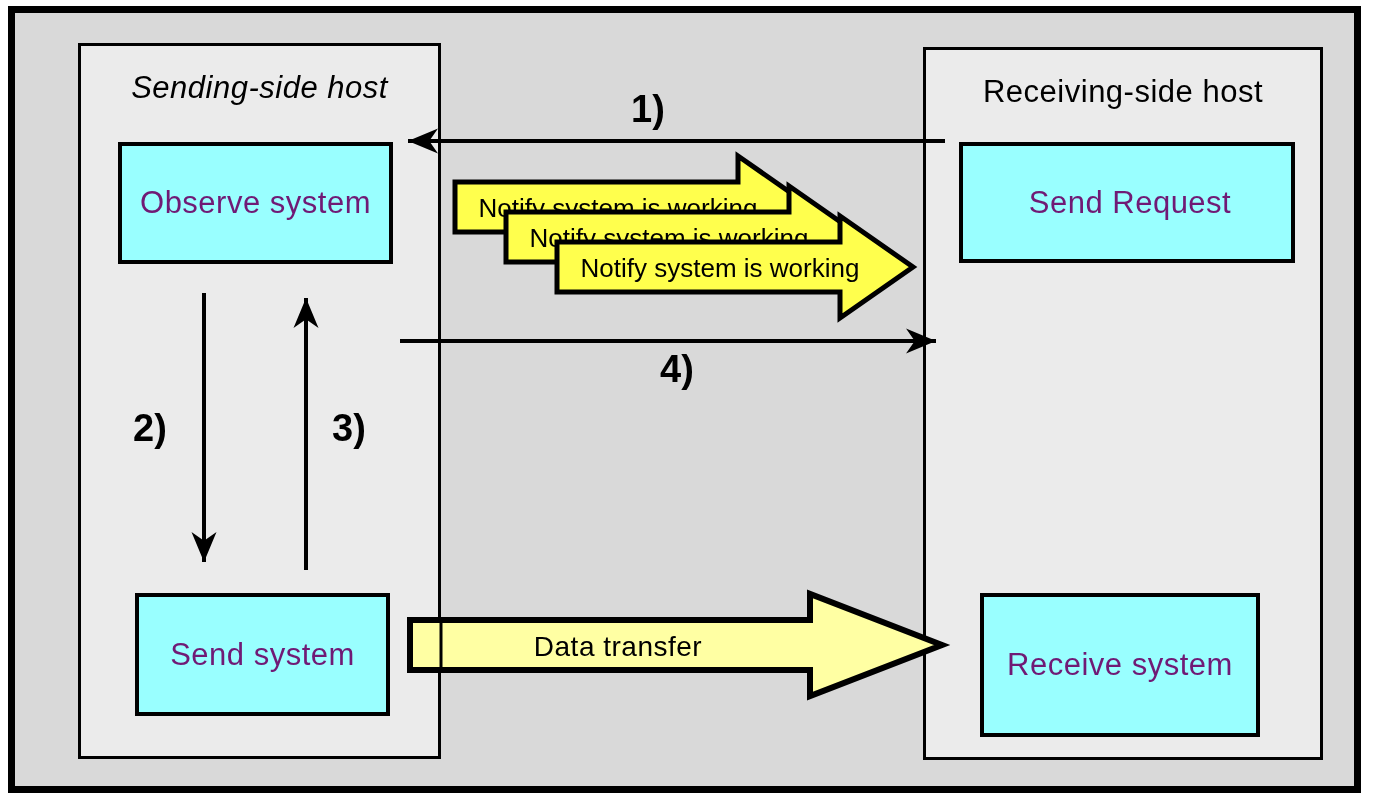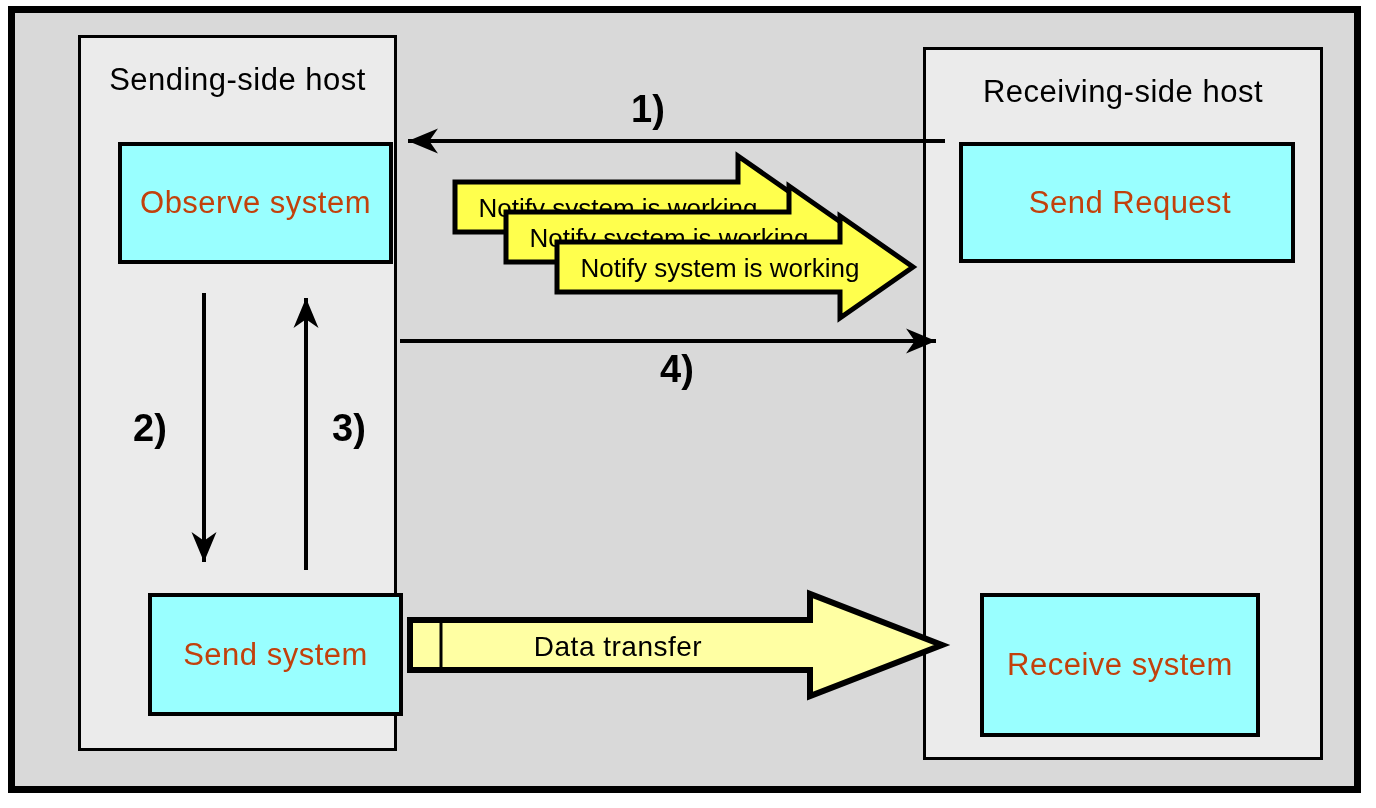--- a/index.html
+++ b/index.html
@@ -1,29 +1,29 @@
 <!DOCTYPE html>
 <html><head>
 <meta charset="utf-8">
 <style>
   html,body{margin:0;padding:0;background:#ffffff;}
   .stage{position:relative;width:1376px;height:808px;background:#ffffff;
          font-family:"Liberation Sans",sans-serif;overflow:hidden;}
   .frame{position:absolute;left:8px;top:6px;width:1353px;height:787px;
          background:#d9d9d9;border:7px solid #000;box-sizing:border-box;}
   .panel{position:absolute;background:#ebebeb;border:3px solid #000;box-sizing:border-box;}
-  .panel-sending{left:78px;top:35px;width:319px;height:716px;}
+  .panel-sending{left:78px;top:43px;width:363px;height:716px;font-style:italic;}
   .panel-receiving{left:923px;top:47px;width:400px;height:713px;text-decoration:underline;}
   .panel-title{position:absolute;top:24px;left:0;width:100%;text-align:center;
                font-size:31px;color:#000;letter-spacing:0.5px;white-space:nowrap;}
   .sysbox{position:absolute;background:#99ffff;border:4px solid #000;box-sizing:border-box;
           display:flex;align-items:center;justify-content:center;
-          font-size:31px;color:#c2410c;letter-spacing:0.5px;white-space:nowrap;}
+          font-size:31px;color:#701a75;letter-spacing:0.5px;white-space:nowrap;}
   .box-observe{left:118px;top:142px;width:275px;height:122px;}
-  .box-send{left:148px;top:593px;width:255px;height:123px;}
+  .box-send{left:135px;top:593px;width:255px;height:123px;}
   .box-request{left:959px;top:142px;width:336px;height:121px;padding-left:6px;}
   .box-receive{left:980px;top:593px;width:280px;height:144px;}
   .overlay{position:absolute;left:0;top:0;width:1376px;height:808px;}
   .step-label{position:absolute;font-size:38px;font-weight:bold;color:#000;line-height:1;}
   .overlay text{font-family:"Liberation Sans",sans-serif;fill:#000;}
   .msg-text{font-size:26px;}
   .data-text{font-size:28px;letter-spacing:0.5px;}
 </style>
 </head>
 <body>

